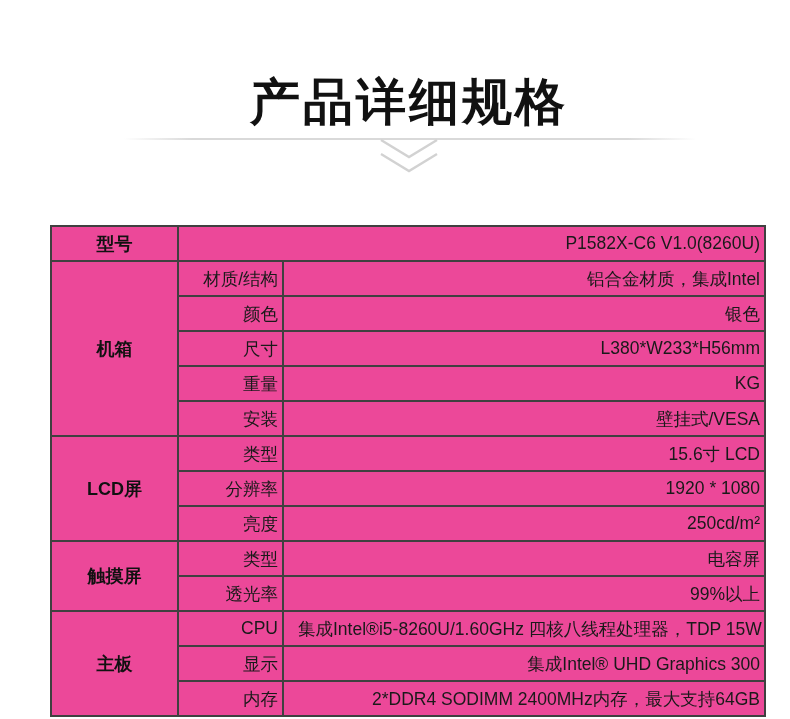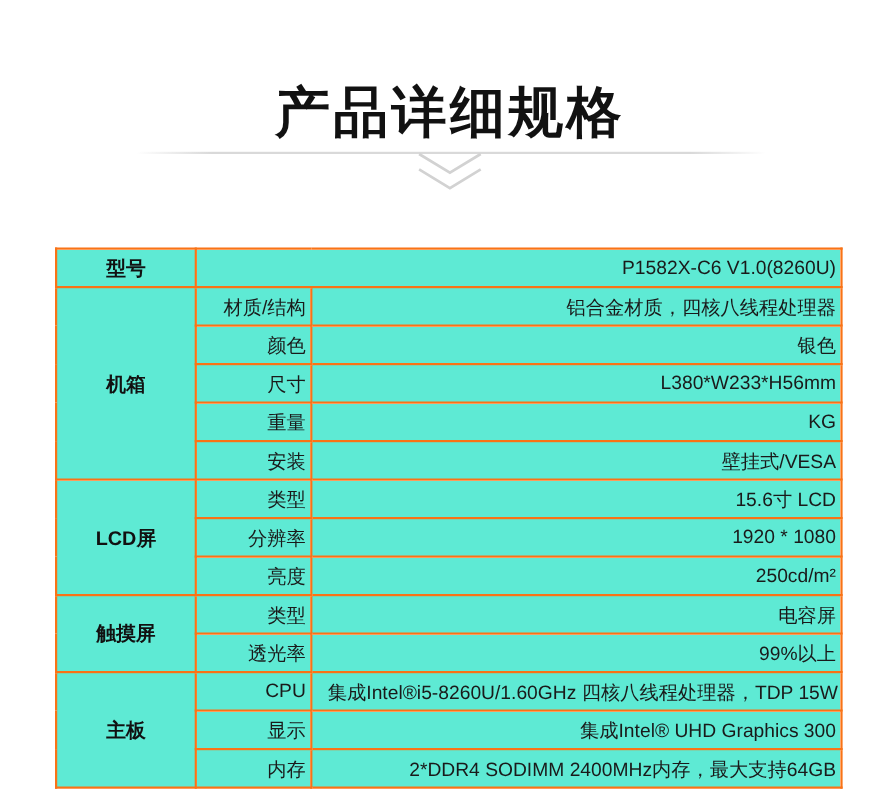--- a/index.html
+++ b/index.html
@@ -47,28 +47,28 @@
   }
   .spec-table {
     position: absolute;
     top: 225px;
     left: 36px;
     width: 716px;
     border-collapse: collapse;
     table-layout: fixed;
   }
   .spec-table td {
-    border: 2px solid #f97316;
+    border: 2px solid #404040;
     height: 33px;
     font-size: 17.5px;
     color: #1a1a1a;
     white-space: nowrap;
     overflow: hidden;
     padding: 0;
-    background: #5eead4;
+    background: #ec4899;
     vertical-align: middle;
   }
   .spec-table td.c-group {
     font-weight: bold;
     text-align: center;
     font-size: 18px;
     color: #111111;
   }
   .spec-table td.c-label,
   .spec-table td.c-value {
@@ -98,21 +98,21 @@
       <col>
     </colgroup>
     <tbody id="spec-tbody">
         <tr>
           <td class="c-group">型号</td>
           <td class="c-value" colspan="2">P1582X-C6 V1.0(8260U)</td>
         </tr>
         <tr>
           <td class="c-group" rowspan="5">机箱</td>
           <td class="c-label">材质/结构</td>
-          <td class="c-value">铝合金材质，四核八线程处理器</td>
+          <td class="c-value">铝合金材质，集成Intel</td>
         </tr>
         <tr>
           <td class="c-label">颜色</td>
           <td class="c-value">银色</td>
         </tr>
         <tr>
           <td class="c-label">尺寸</td>
           <td class="c-value">L380*W233*H56mm</td>
         </tr>
         <tr>

